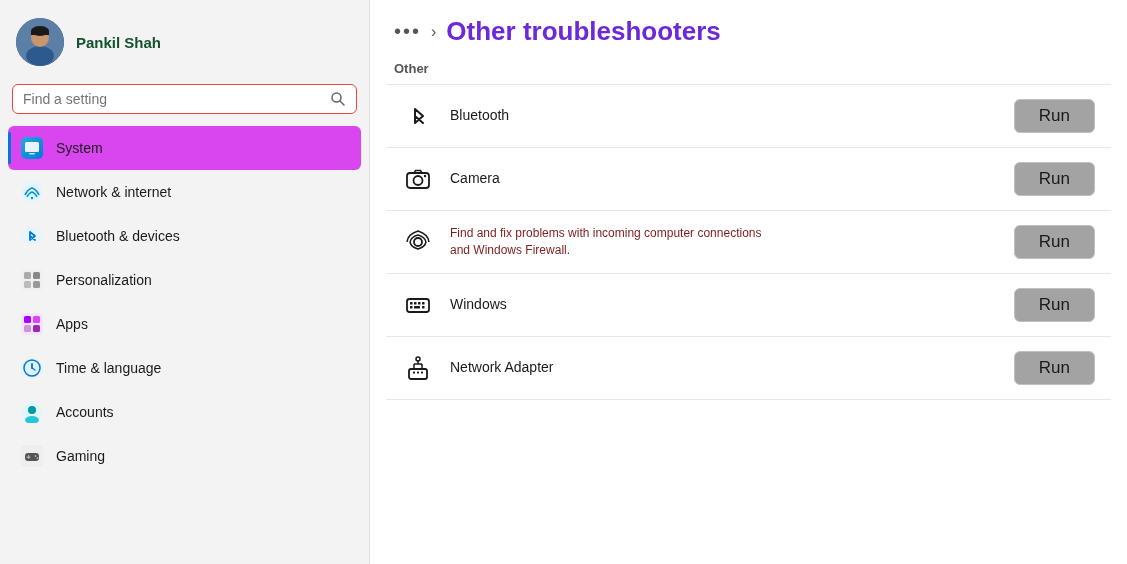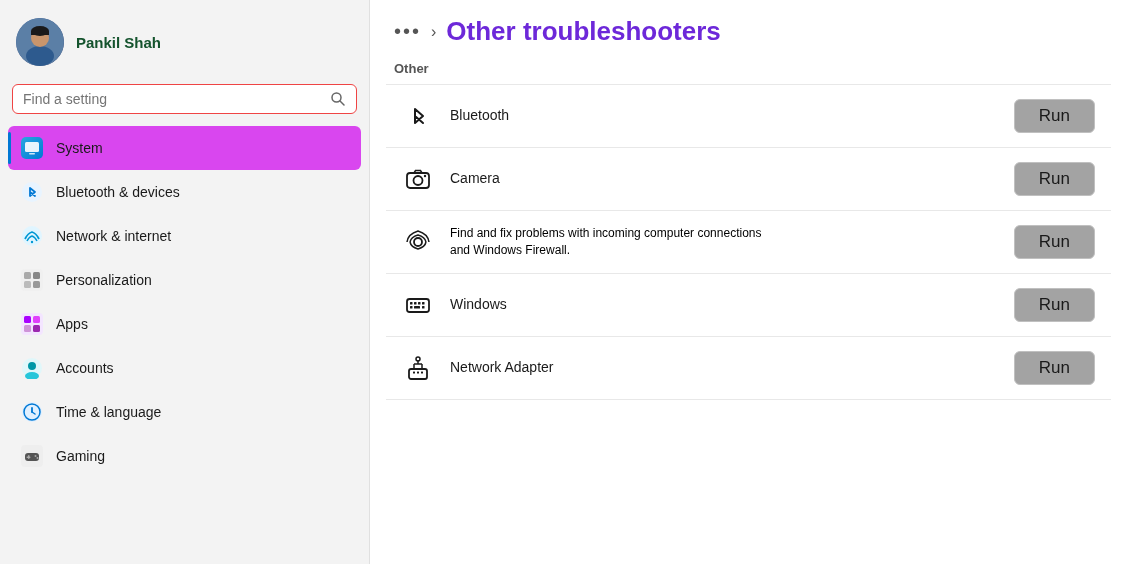--- a/index.html
+++ b/index.html
@@ -201,21 +201,21 @@
 
     .item-title {
       font-size: 14px;
       font-weight: 500;
       color: #1a1a1a;
       margin-bottom: 2px;
     }
 
     .item-desc {
       font-size: 12px;
-      color: #000000;
+      color: #7f1d1d;
       line-height: 1.4;
     }
 
     .run-btn {
       padding: 6px 24px;
       border: 1px solid #c0c0c0;
       border-radius: 6px;
       background: #a3a3a3;
       font-size: 17px;
       cursor: pointer;
@@ -268,39 +268,39 @@
               </linearGradient>
             </defs>
           <rect x="4" y="5" width="14" height="10" rx="1.5" fill="white" opacity="0.9"></rect>
           <rect x="8" y="16" width="6" height="1.5" rx="0.75" fill="white" opacity="0.8"></rect>
         </svg>
       </div>
       <span>System</span>
     </li>
 
     <li class="nav-item">
-      <div class="nav-icon icon-bluetooth-nav">
-        <svg width="22" height="22" viewBox="0 0 22 22">
-          <circle cx="11" cy="11" r="10" fill="#e8f4ff"></circle>
-          <path d="M9 7l5 4-5 4V7zm0 4l5 4" stroke="#0078d4" stroke-width="1.8" fill="none" stroke-linecap="round" stroke-linejoin="round"></path>
-        </svg>
-      </div>
-      <span>Bluetooth &amp; devices</span>
-    </li>
-
-    <li class="nav-item">
       <div class="nav-icon">
         <svg width="22" height="22" viewBox="0 0 22 22">
           <circle cx="11" cy="11" r="10" fill="#e0f5ff"></circle>
           <path d="M4 14 Q7 8 11 7 Q15 8 18 14" stroke="#0098d4" stroke-width="1.8" fill="none"></path>
           <path d="M6 16 Q8 12 11 11 Q14 12 16 16" stroke="#0098d4" stroke-width="1.5" fill="none"></path>
           <circle cx="11" cy="17" r="1.2" fill="#0098d4"></circle>
         </svg>
       </div>
       <span>Network &amp; internet</span>
+    </li>
+
+    <li class="nav-item">
+      <div class="nav-icon icon-bluetooth-nav">
+        <svg width="22" height="22" viewBox="0 0 22 22">
+          <circle cx="11" cy="11" r="10" fill="#e8f4ff"></circle>
+          <path d="M9 7l5 4-5 4V7zm0 4l5 4" stroke="#0078d4" stroke-width="1.8" fill="none" stroke-linecap="round" stroke-linejoin="round"></path>
+        </svg>
+      </div>
+      <span>Bluetooth &amp; devices</span>
     </li>
 
     <li class="nav-item">
       <div class="nav-icon">
         <svg width="22" height="22" viewBox="0 0 22 22">
           <rect width="22" height="22" rx="4" fill="#f0f0f0"></rect>
           <rect x="3" y="3" width="7" height="7" rx="1.5" fill="#aaa"></rect>
           <rect x="12" y="3" width="7" height="7" rx="1.5" fill="#888"></rect>
           <rect x="3" y="12" width="7" height="7" rx="1.5" fill="#bbb"></rect>
           <rect x="12" y="12" width="7" height="7" rx="1.5" fill="#999"></rect>
@@ -318,38 +318,38 @@
           <rect x="3" y="12" width="7" height="7" rx="1.5" fill="#ce93d8"></rect>
           <rect x="12" y="12" width="7" height="7" rx="1.5" fill="#9c27b0"></rect>
         </svg>
       </div>
       <span>Apps</span>
     </li>
 
     <li class="nav-item">
       <div class="nav-icon">
         <svg width="22" height="22" viewBox="0 0 22 22">
-          <circle cx="11" cy="11" r="10" fill="#e0f7fa"></circle>
-          <circle cx="11" cy="9" r="4" fill="#0097a7"></circle>
-          <ellipse cx="11" cy="19" rx="7" ry="4" fill="#26c6da"></ellipse>
-        </svg>
-      </div>
-      <span>Accounts</span>
-    </li>
-
-    <li class="nav-item">
-      <div class="nav-icon">
-        <svg width="22" height="22" viewBox="0 0 22 22">
           <circle cx="11" cy="11" r="10" fill="#e0f0ff"></circle>
           <circle cx="11" cy="11" r="8" stroke="#0078d4" stroke-width="1.5" fill="none"></circle>
           <line x1="11" y1="7" x2="11" y2="11" stroke="#0078d4" stroke-width="1.8" stroke-linecap="round"></line>
           <line x1="11" y1="11" x2="14" y2="13" stroke="#0078d4" stroke-width="1.5" stroke-linecap="round"></line>
         </svg>
       </div>
       <span>Time &amp; language</span>
+    </li>
+
+    <li class="nav-item">
+      <div class="nav-icon">
+        <svg width="22" height="22" viewBox="0 0 22 22">
+          <circle cx="11" cy="11" r="10" fill="#e0f7fa"></circle>
+          <circle cx="11" cy="9" r="4" fill="#0097a7"></circle>
+          <ellipse cx="11" cy="19" rx="7" ry="4" fill="#26c6da"></ellipse>
+        </svg>
+      </div>
+      <span>Accounts</span>
     </li>
 
     <li class="nav-item">
       <div class="nav-icon">
         <svg width="22" height="22" viewBox="0 0 22 22">
           <rect width="22" height="22" rx="4" fill="#eee"></rect>
           <rect x="4" y="8" width="14" height="8" rx="3" fill="#555"></rect>
           <rect x="7" y="10" width="1.5" height="4" rx="0.75" fill="#aaa"></rect>
           <rect x="5.5" y="11.5" width="4" height="1.5" rx="0.75" fill="#aaa"></rect>
           <circle cx="14.5" cy="11" r="1" fill="#aaa"></circle>

